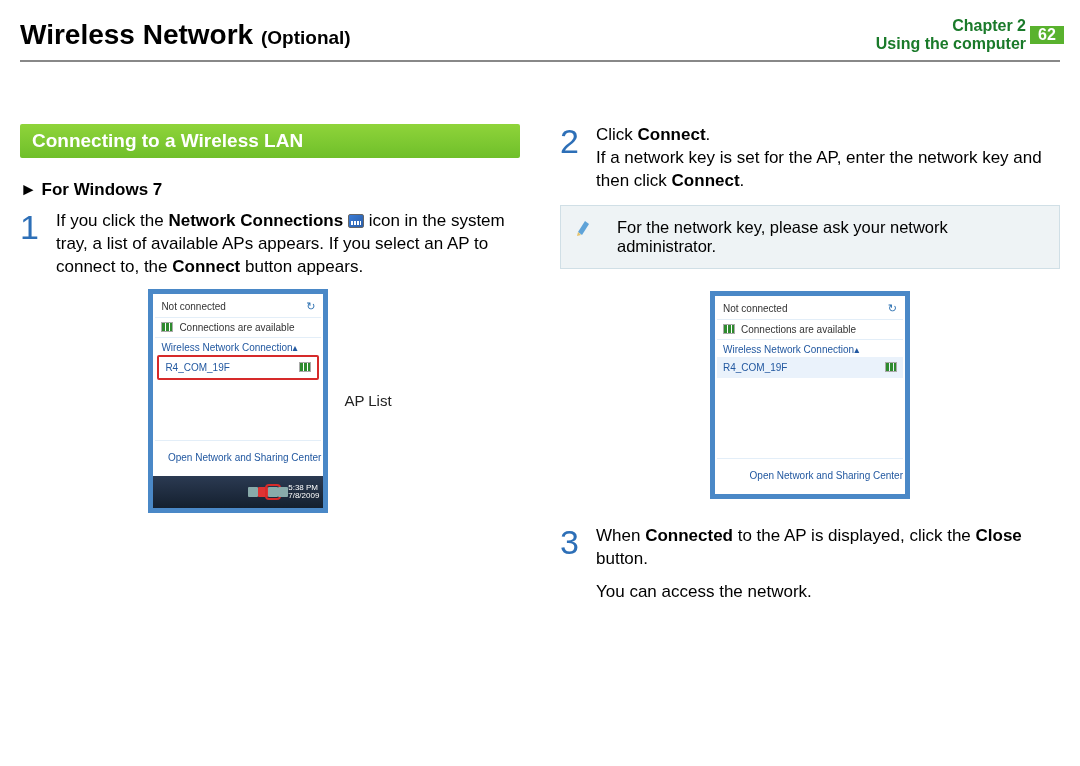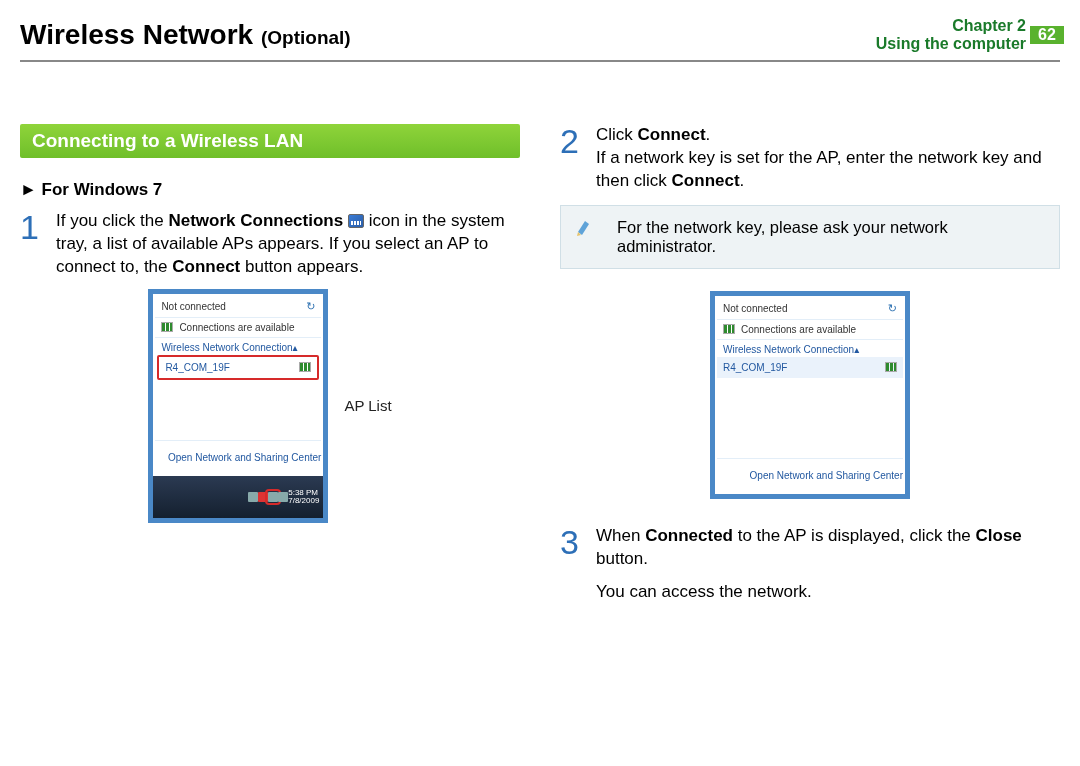--- a/index.html
+++ b/index.html
@@ -74,21 +74,21 @@
     linear-gradient(90deg,#2e8b2e 0 3px,transparent 3px 4px,#2e8b2e 4px 7px,transparent 7px 8px,#2e8b2e 8px 12px);
     border:1px solid #aaa;}
   .sig-icon.weak{background:
     linear-gradient(90deg,#2e8b2e 0 3px,transparent 3px 4px,#bbb 4px 7px,transparent 7px 8px,#bbb 8px 12px);}
   .refresh{margin-left:auto;color:#2a6fb0;font-size:11px;}
   .sec-label{color:#2258a0;font-size:10px;padding:4px 6px 2px 6px;display:flex;}
   .sec-label .chev{color:#2258a0;}
   .ap{color:#2258a0;padding:5px 6px;display:flex;justify-content:space-between;align-items:center;}
   .ap.hl{border:2px solid #d62a2a;border-radius:2px;margin:0 2px;}
   .open-link{color:#2258a0;text-align:right;padding:11px 0;border-top:1px solid #e3eef8;font-size:10px;}
-  .taskbar{height:42px;background:linear-gradient(#2b3a52,#14202f);display:flex;justify-content:flex-end;align-items:center;color:#fff;font-size:8px;gap:0;padding-right:4px;}
+  .taskbar{height:32px;background:linear-gradient(#2b3a52,#14202f);display:flex;justify-content:flex-end;align-items:center;color:#fff;font-size:8px;gap:0;padding-right:4px;}
   .tb-icon{width:10px;height:10px;background:#8aa;display:inline-block;border-radius:1px;}
   .tb-icon.red{background:#d33;}
   .tb-time{line-height:1;}
   .label-side{font-size:15px;color:#222;}
   .popup2 .connbox{border:2px solid #d62a2a;border-radius:3px;padding:1px 2px;margin-left:auto;}
   .connbtn{border:1px solid #999;background:linear-gradient(#fdfdfd,#e6e6e6);font-size:9px;padding:1px 6px;border-radius:2px;}
   .chk{width:9px;height:9px;border:1px solid #5a8ac0;background:#eef6ff;display:inline-block;position:relative;}
   .chk::after{content:"";position:absolute;left:1px;top:0px;width:5px;height:3px;border-left:2px solid #2a6fb0;border-bottom:2px solid #2a6fb0;transform:rotate(-45deg);}
   .space{height:60px;}
   .pop1-wrap{position:relative;display:flex;align-items:center;gap:16px;justify-content:center;}

